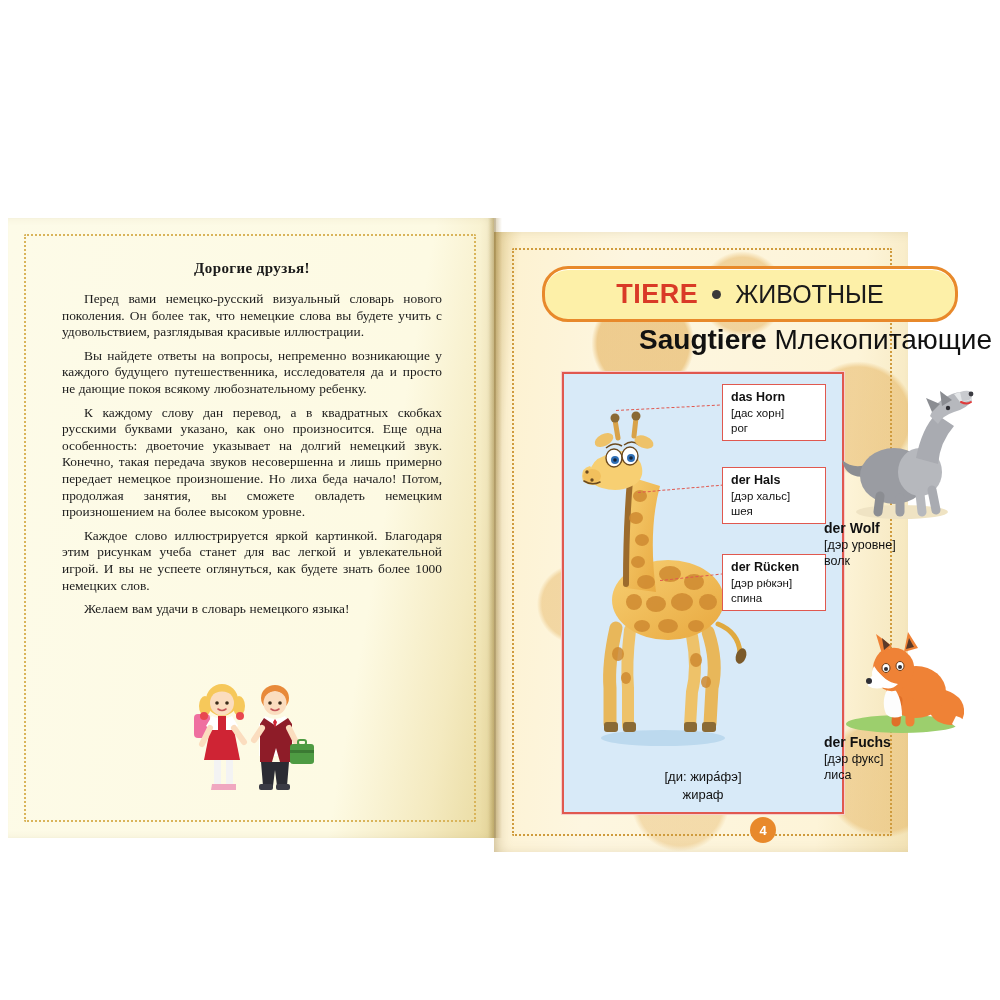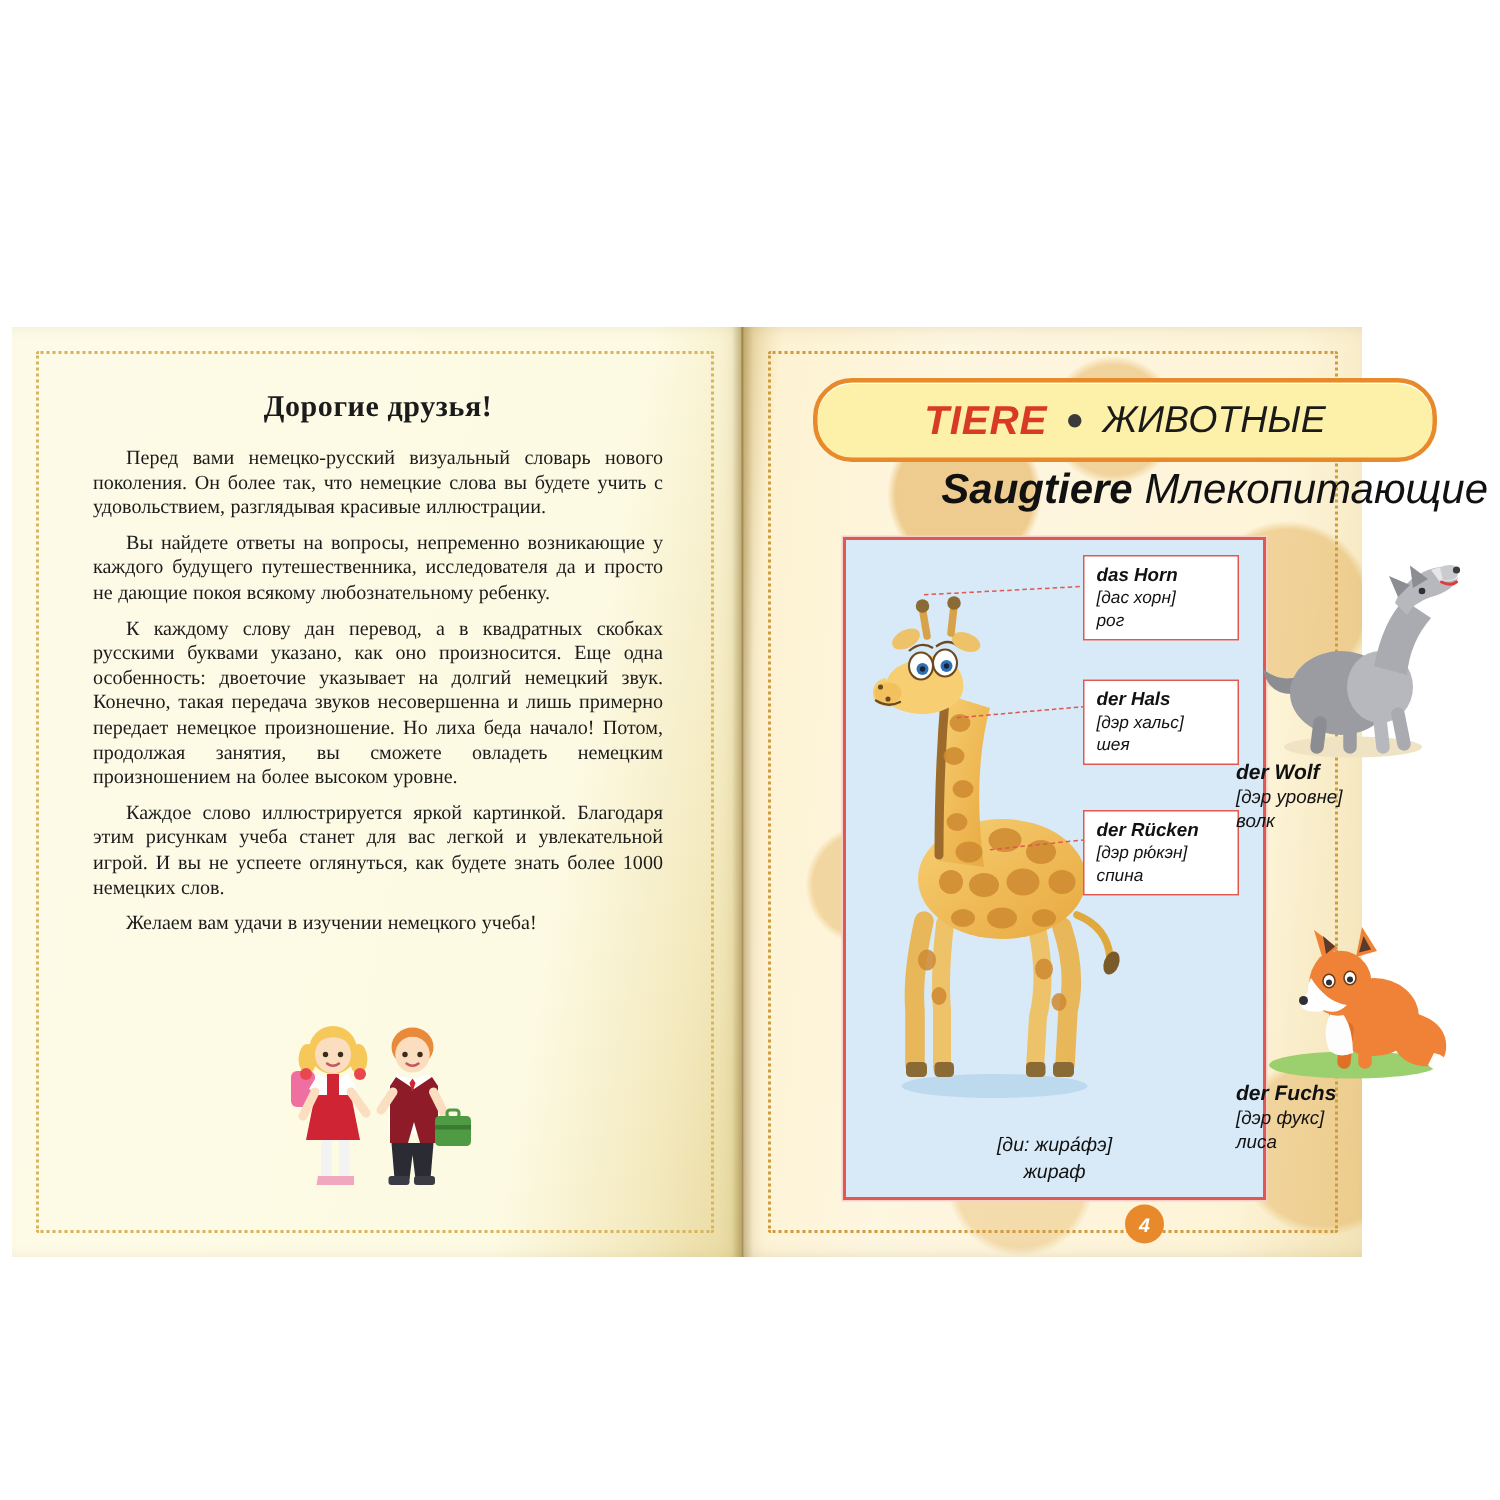--- a/index.html
+++ b/index.html
@@ -38,33 +38,32 @@
   .left-page:before {
     content: "";
     position: absolute;
     left: 16px; top: 16px; right: 18px; bottom: 16px;
     border: 2px dotted #d9b45a;
     border-radius: 2px;
   }
   
   .right-page {
     position: absolute;
-    left: 486px; top: 0;
+    left: 486px; top: 14px;
     width: 414px; height: 620px;
     background:
       radial-gradient(circle at 36% 18%, rgba(226,170,78,.55) 0 8%, rgba(226,170,78,0) 9%),
       radial-gradient(circle at 60% 10%, rgba(226,170,78,.45) 0 6%, rgba(226,170,78,0) 7%),
       radial-gradient(circle at 88% 30%, rgba(226,170,78,.45) 0 9%, rgba(226,170,78,0) 10%),
       radial-gradient(circle at 20% 60%, rgba(226,170,78,.40) 0 7%, rgba(226,170,78,0) 8%),
       radial-gradient(circle at 72% 72%, rgba(226,170,78,.45) 0 9%, rgba(226,170,78,0) 10%),
       radial-gradient(circle at 94% 88%, rgba(226,170,78,.40) 0 8%, rgba(226,170,78,0) 9%),
       radial-gradient(circle at 45% 92%, rgba(226,170,78,.35) 0 7%, rgba(226,170,78,0) 8%),
       linear-gradient(95deg, #e9d49c 0%, #fdf2d2 6%, #fdf6e0 30%, #fdf4d8 80%, #f3e3b6 100%);
     box-shadow: inset 8px 0 16px -8px rgba(120,90,30,.5);
-    font-style: italic;
   }
   .right-page:before {
     content: "";
     position: absolute;
     left: 18px; top: 16px; right: 16px; bottom: 16px;
     border: 2px dotted #cf9b3d;
     border-radius: 2px;
   }
   .gutter {
     position: absolute;
@@ -74,21 +73,21 @@
     pointer-events: none;
   }
   
   .intro {
     position: absolute;
     left: 54px; top: 42px;
     width: 380px;
     color: #1b1b1b;
   }
   .intro h1 {
-    font-size: 20px;
+    font-size: 15px;
     font-weight: bold;
     text-align: center;
     margin: 0 0 14px 0;
     letter-spacing: .4px;
   }
   .intro p {
     margin: 0 0 7px 0;
     font-size: 13.4px;
     line-height: 16.6px;
     text-align: justify;
@@ -217,21 +216,21 @@
 <div class="page-wrap">
   <div class="spread">
 
     <div class="left-page">
       <div class="intro">
         <h1>Дорогие  друзья!</h1>
         <p>Перед вами немецко-русский визуальный словарь нового поколения. Он более так, что немецкие слова вы будете учить с удовольствием, разглядывая красивые иллюстрации.</p>
         <p>Вы найдете ответы на вопросы, непременно возникающие у каждого будущего путешественника, исследователя да и просто не дающие покоя всякому любознательному ребенку.</p>
         <p>К каждому слову дан перевод, а в квадратных скобках русскими буквами указано, как оно произносится. Еще одна особенность: двоеточие  указывает на долгий немецкий звук. Конечно, такая передача звуков несовершенна и лишь примерно передает немецкое произношение. Но лиха беда начало! Потом, продолжая занятия, вы сможете овладеть немецким произношением на более высоком  уровне.</p>
         <p>Каждое слово иллюстрируется яркой картинкой. Благодаря этим рисункам учеба станет для вас легкой и увлекательной игрой. И вы не успеете оглянуться, как будете знать более 1000 немецких слов.</p>
-        <p>Желаем вам удачи в изучении немецкого учеба!</p>
+        <p>Желаем вам удачи в словарь немецкого языка!</p>
       </div>
 
       <div class="kids">
         <svg width="150" height="140" viewBox="0 0 150 140">
 
           <g>
 
             <rect x="18" y="44" width="16" height="24" rx="4" fill="#ef6fa0"></rect>
 
             <ellipse cx="46" cy="30" rx="16" ry="16" fill="#f6c85a"></ellipse>

